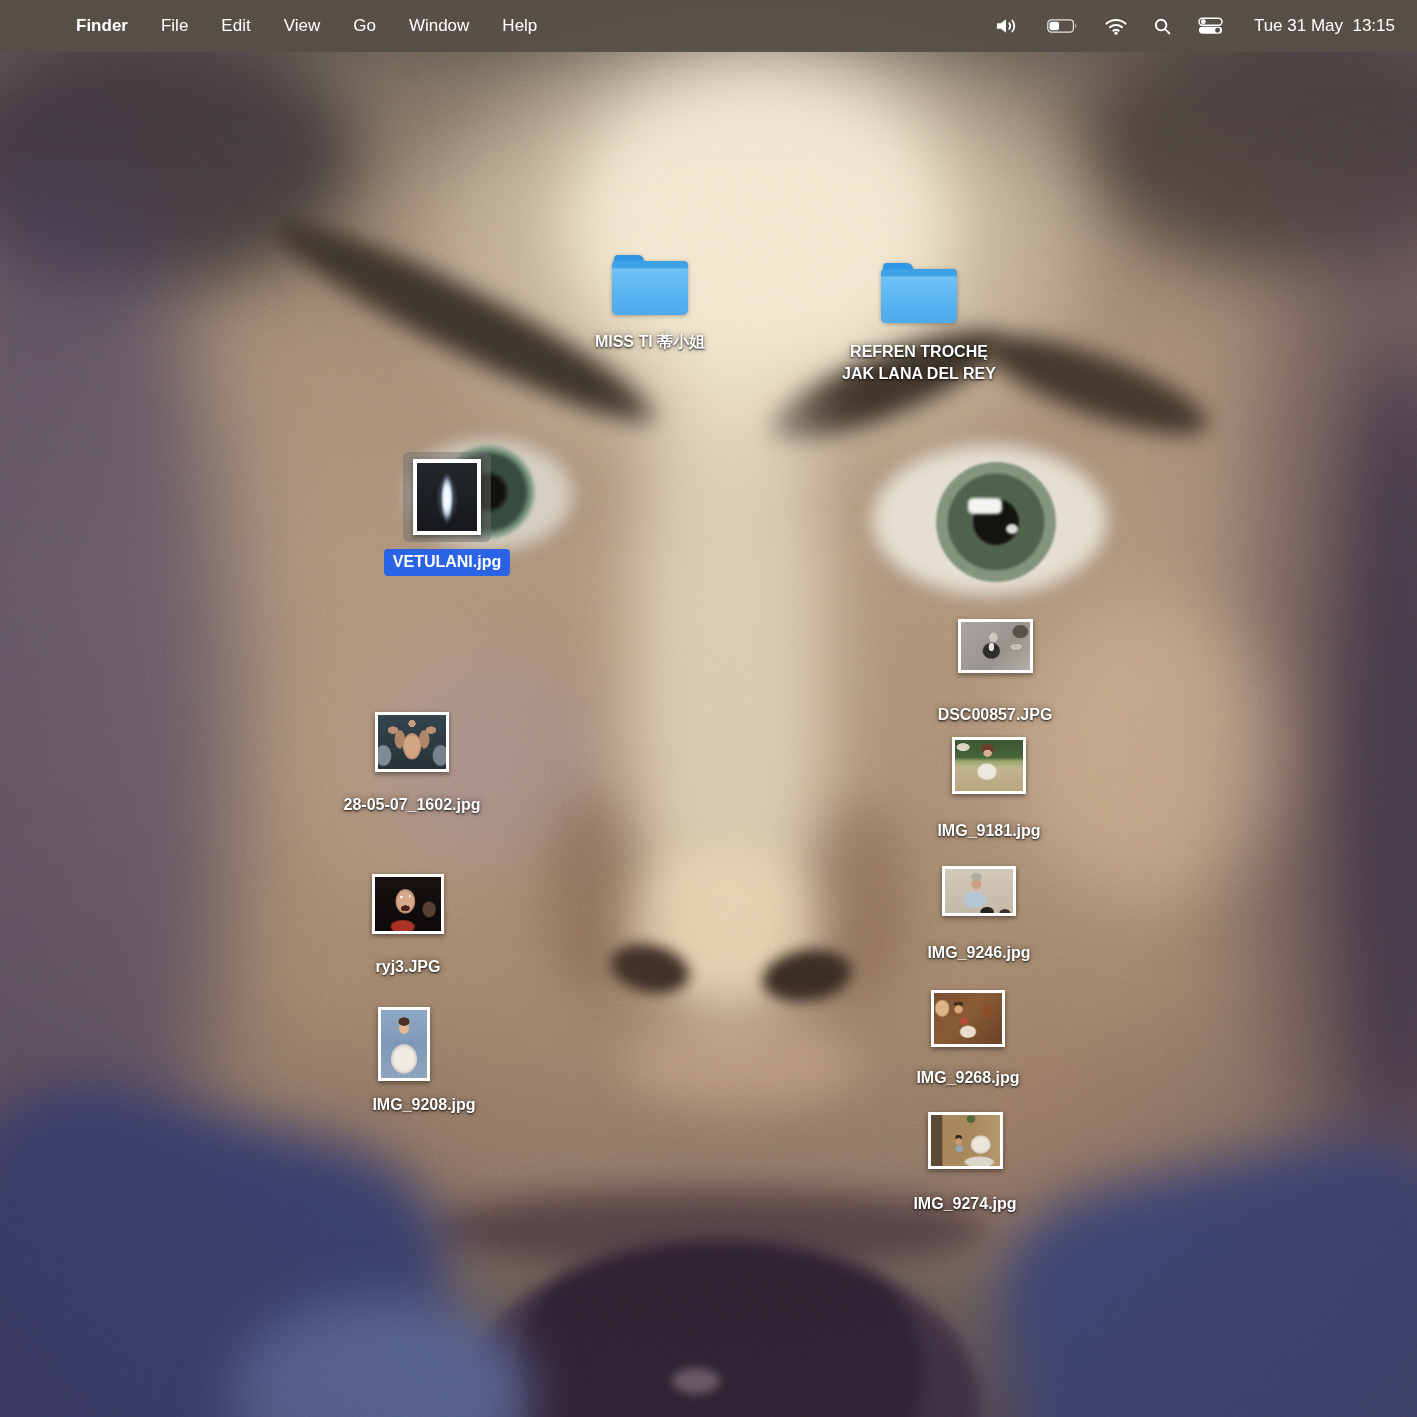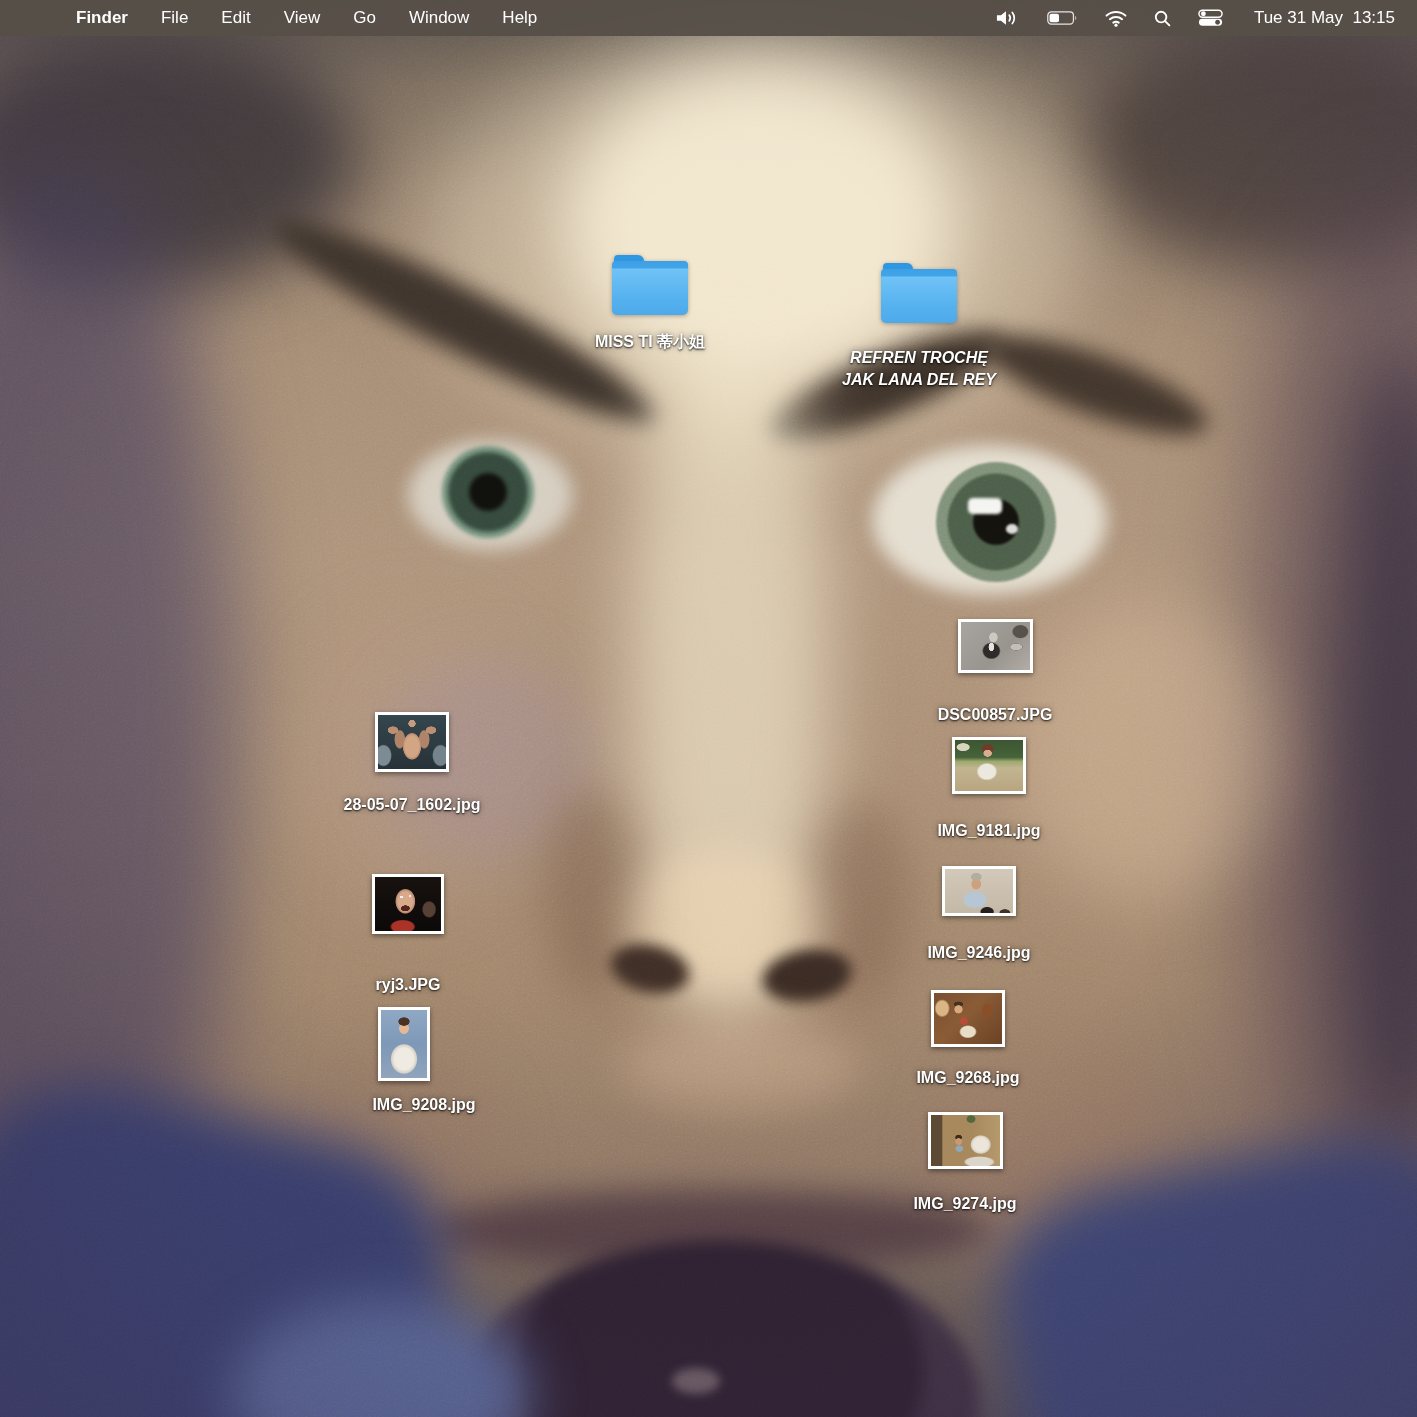--- a/index.html
+++ b/index.html
@@ -42,21 +42,21 @@
   .w-purpL{left:380px;top:660px;width:220px;height:200px;background:rgba(150,132,165,.28);filter:blur(30px);}
   .w-jawL{left:290px;top:1040px;width:210px;height:260px;background:rgba(146,114,98,.4);filter:blur(28px);}
   .w-jawR{left:940px;top:1030px;width:230px;height:260px;background:rgba(158,122,100,.45);filter:blur(28px);}
   .w-clothL{left:-70px;top:1110px;width:500px;height:440px;background:#383f6e;filter:blur(26px);transform:rotate(14deg);border-radius:28%;}
   .w-clothR{left:1010px;top:1160px;width:480px;height:340px;background:#3d4675;filter:blur(26px);transform:rotate(-12deg);border-radius:28%;}
   .w-clothML{left:230px;top:1300px;width:300px;height:190px;background:#5a6898;filter:blur(26px);}
   .w-vig{left:0;top:0;width:100%;height:100%;border-radius:0;
     background:radial-gradient(ellipse at 50% 42%,transparent 52%,rgba(58,46,74,.38) 100%);}
   .noise{position:absolute;inset:0;width:100%;height:100%;opacity:.17;mix-blend-mode:overlay;pointer-events:none;}
   
-  .menubar{position:absolute;top:0;left:0;right:0;height:36px;background:rgba(86,79,72,.96);
+  .menubar{position:absolute;top:0;left:0;right:0;height:52px;background:rgba(86,79,72,.96);
     display:flex;align-items:center;justify-content:space-between;padding:0 22px 0 76px;box-sizing:border-box;z-index:10;}
   .menus{display:flex;gap:33px;font-size:17px;color:#fff;}
   .mi{white-space:nowrap;}
   .mi.app{font-weight:700;}
   .status{display:flex;align-items:center;gap:27px;}
   .sico{display:flex;align-items:center;}
   .clock{font-size:17px;color:#fff;white-space:pre;margin-left:4px;}
   
   .dicon{position:absolute;display:flex;flex-direction:column;align-items:center;width:150px;z-index:5;}
   .dlabel{margin-top:16px;font-size:16px;font-weight:700;color:#fff;text-align:center;line-height:1.4;
@@ -141,27 +141,27 @@
     background:radial-gradient(ellipse 5px 5px at 40% 52%,#c89a74 0 60%,transparent 74%),
       radial-gradient(ellipse 5px 4px at 40% 44%,#3c2a1a 0 60%,transparent 72%),
       radial-gradient(ellipse 6px 5px at 41% 66%,#8fa8bc 0 55%,transparent 70%),
       radial-gradient(ellipse 13px 12px at 72% 58%,#ece6da 0 55%,#d8d2c4 72%,transparent 80%),
       radial-gradient(ellipse 22px 8px at 70% 92%,#dcd6ca 0 60%,transparent 72%),
       radial-gradient(ellipse 7px 6px at 58% 8%,#53683c 0 55%,transparent 70%),
       linear-gradient(90deg,#5d4a34 0 16%,#a8895e 17% 60%,#b59a6e 100%);}
   
   .i-f1{left:575px;top:255px;}
   .i-f2{left:834px;top:263px;width:170px;}
-  .i-f2 .dlabel{margin-top:24px;font-style:italic;}
+  .i-f2 .dlabel{margin-top:18px;}
   .i-vet{left:372px;top:452px;}
   .i-9183{left:347px;top:583px;}
   .i-2801{left:337px;top:712px;}
   .i-2801 .dlabel{margin-top:22px;}
   .i-ryj{left:333px;top:874px;}
-  .i-ryj .dlabel{margin-top:40px;}
+  .i-ryj .dlabel{margin-top:22px;}
   .i-9208{left:329px;top:1007px;}
   .i-9208 .dlabel{margin-top:13px;padding-left:40px;}
   .i-dsc{left:920px;top:619px;gap:7px;}
   .i-dsc .dlabel{margin-top:24px;}
   .i-9181{left:914px;top:737px;}
   .i-9181 .dlabel{margin-top:26px;}
   .i-9246{left:904px;top:866px;}
   .i-9246 .dlabel{margin-top:26px;}
   .i-9268{left:893px;top:990px;}
   .i-9268 .dlabel{margin-top:20px;}
@@ -279,20 +279,26 @@
     <div class="folder-icon">
         <div class="folder-tab"></div>
         <div class="folder-body"></div>
       </div>
     <div class="dlabel">
       <div>REFREN TROCHĘ</div>
       <div>JAK LANA DEL REY</div>
     </div>
   </div>
 
+  <div class="dicon i-vet">
+    <div class="sel-backdrop">
+      <div class="thumb t-vet"></div>
+    </div>
+    <div class="dlabel sel">VETULANI.jpg</div>
+  </div>
 
   <div class="dicon i-2801">
     <div class="thumb t-torso"></div>
     <div class="dlabel wrap">28-05-07_1602.jpg</div>
   </div>
   <div class="dicon i-ryj">
     <div class="thumb t-ryj"></div>
     <div class="dlabel nowrap">ryj3.JPG</div>
   </div>
   <div class="dicon i-9208">

